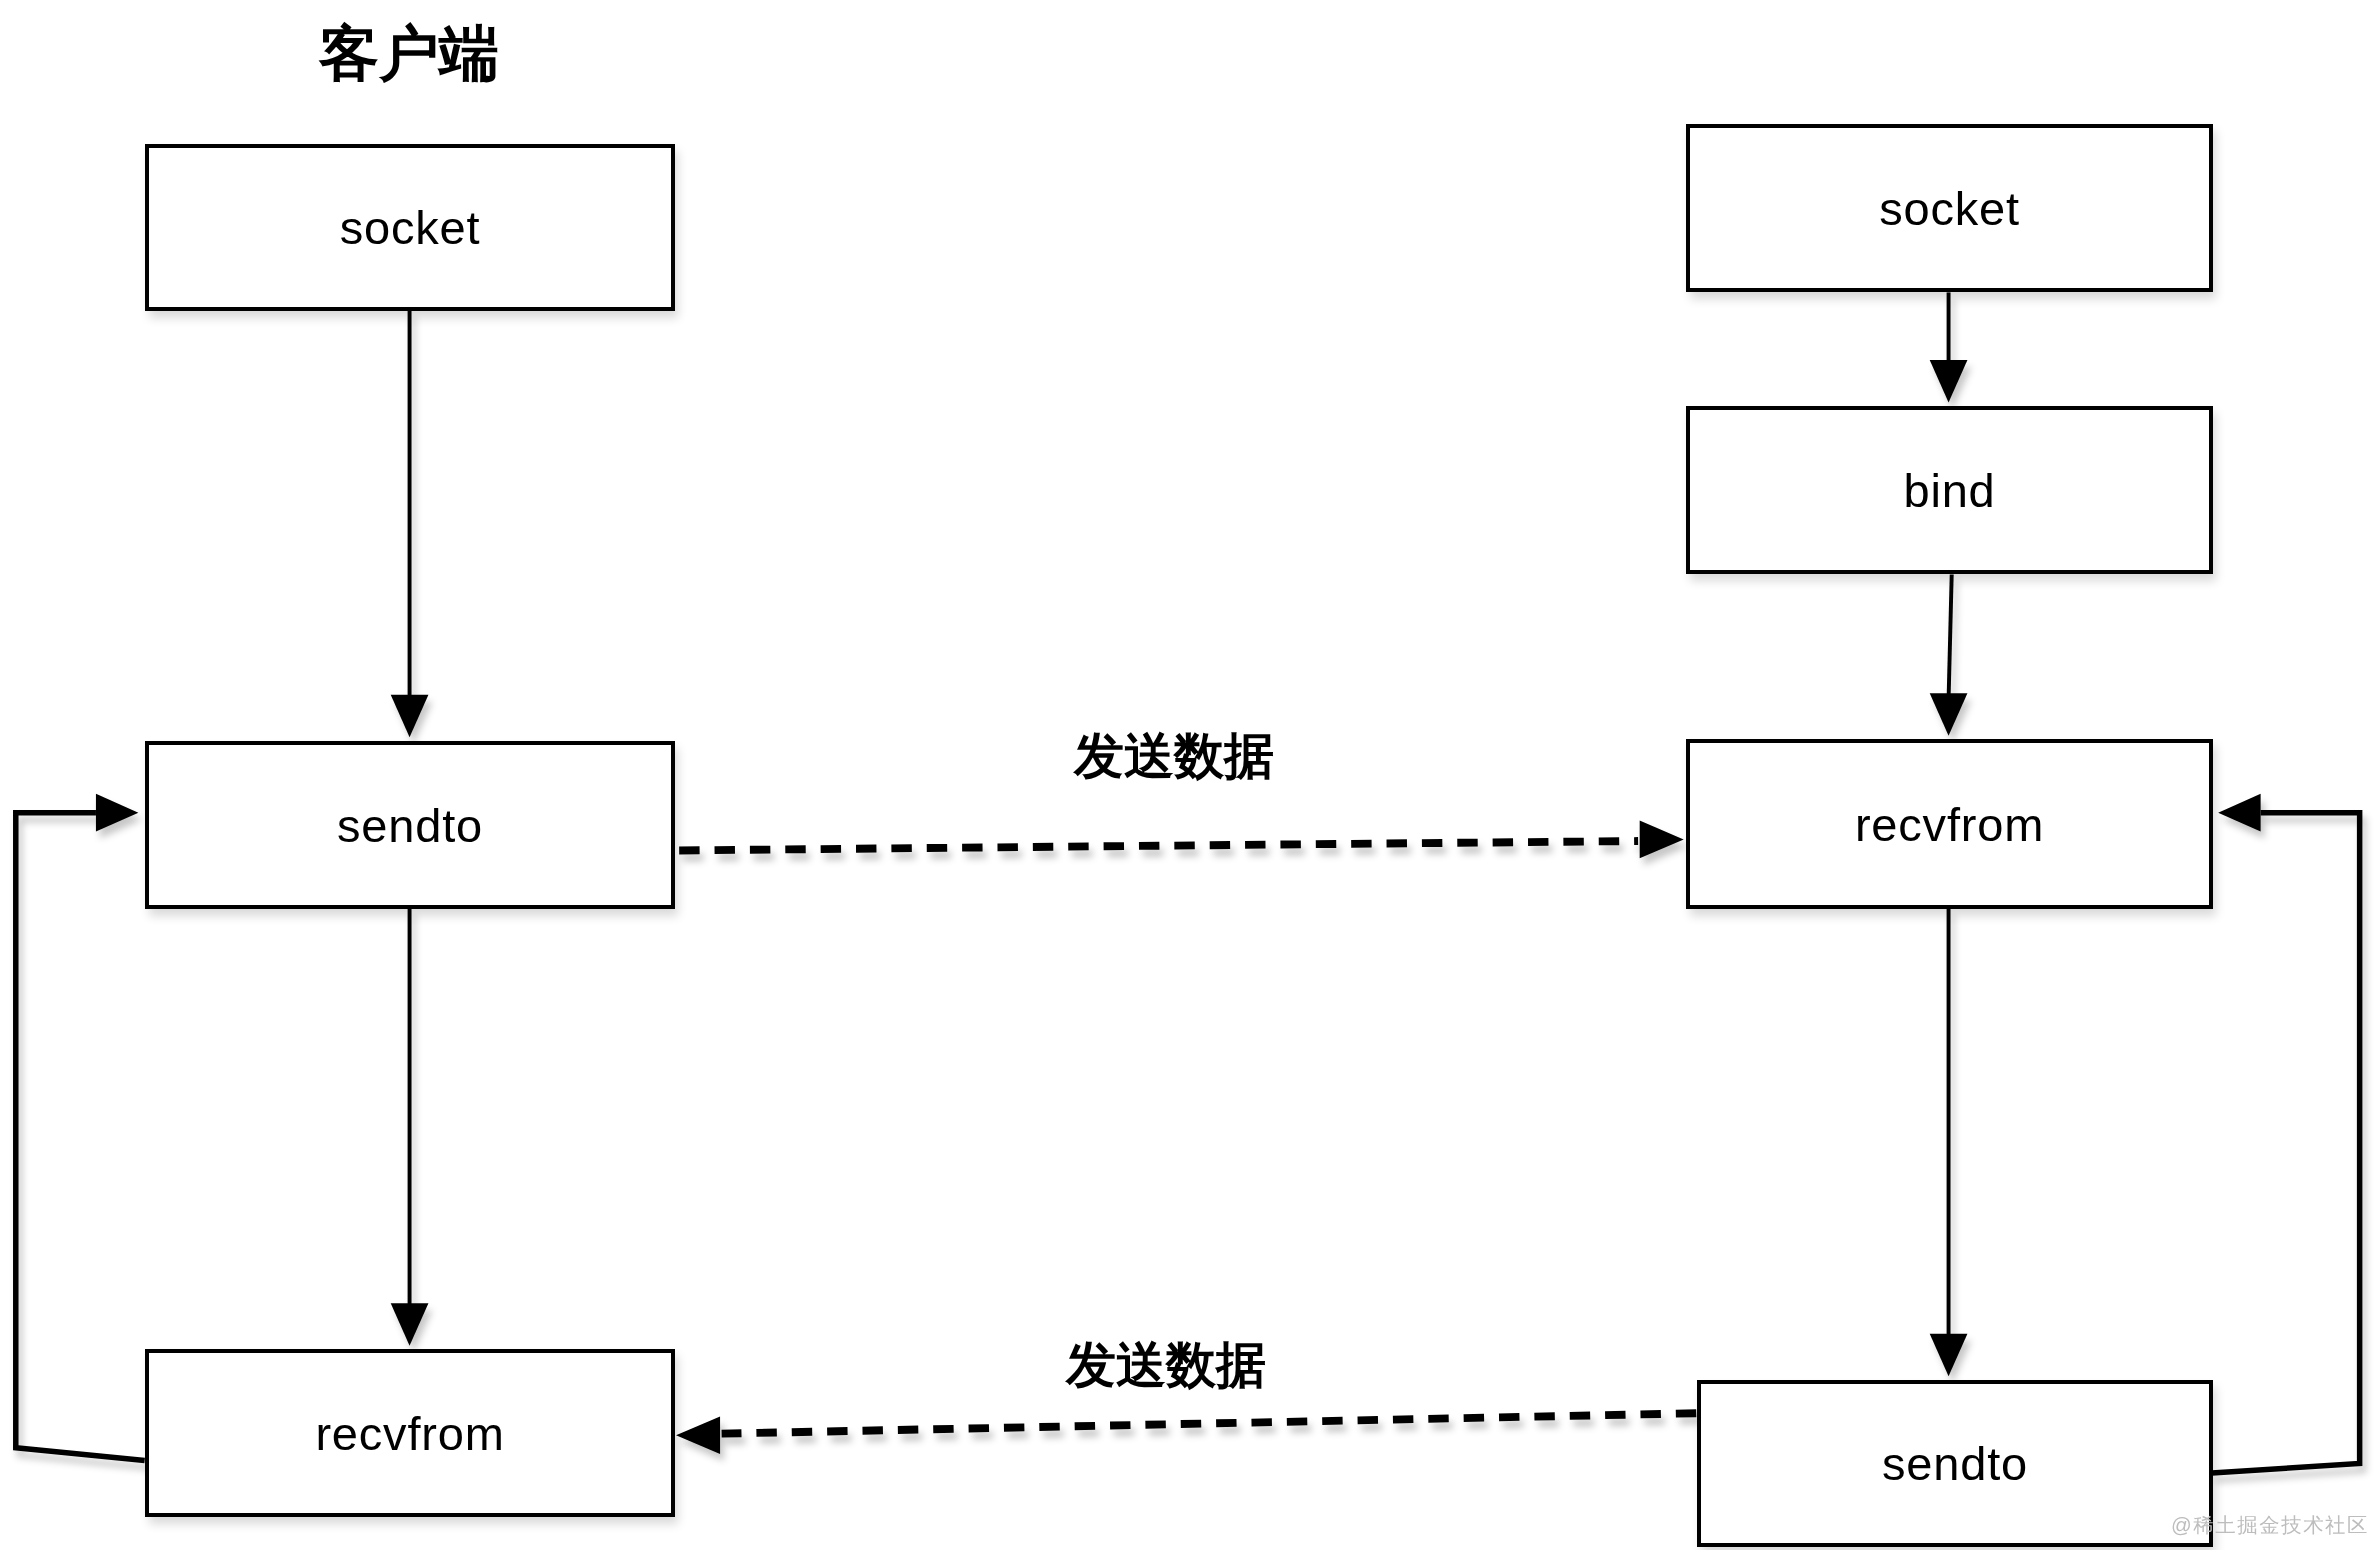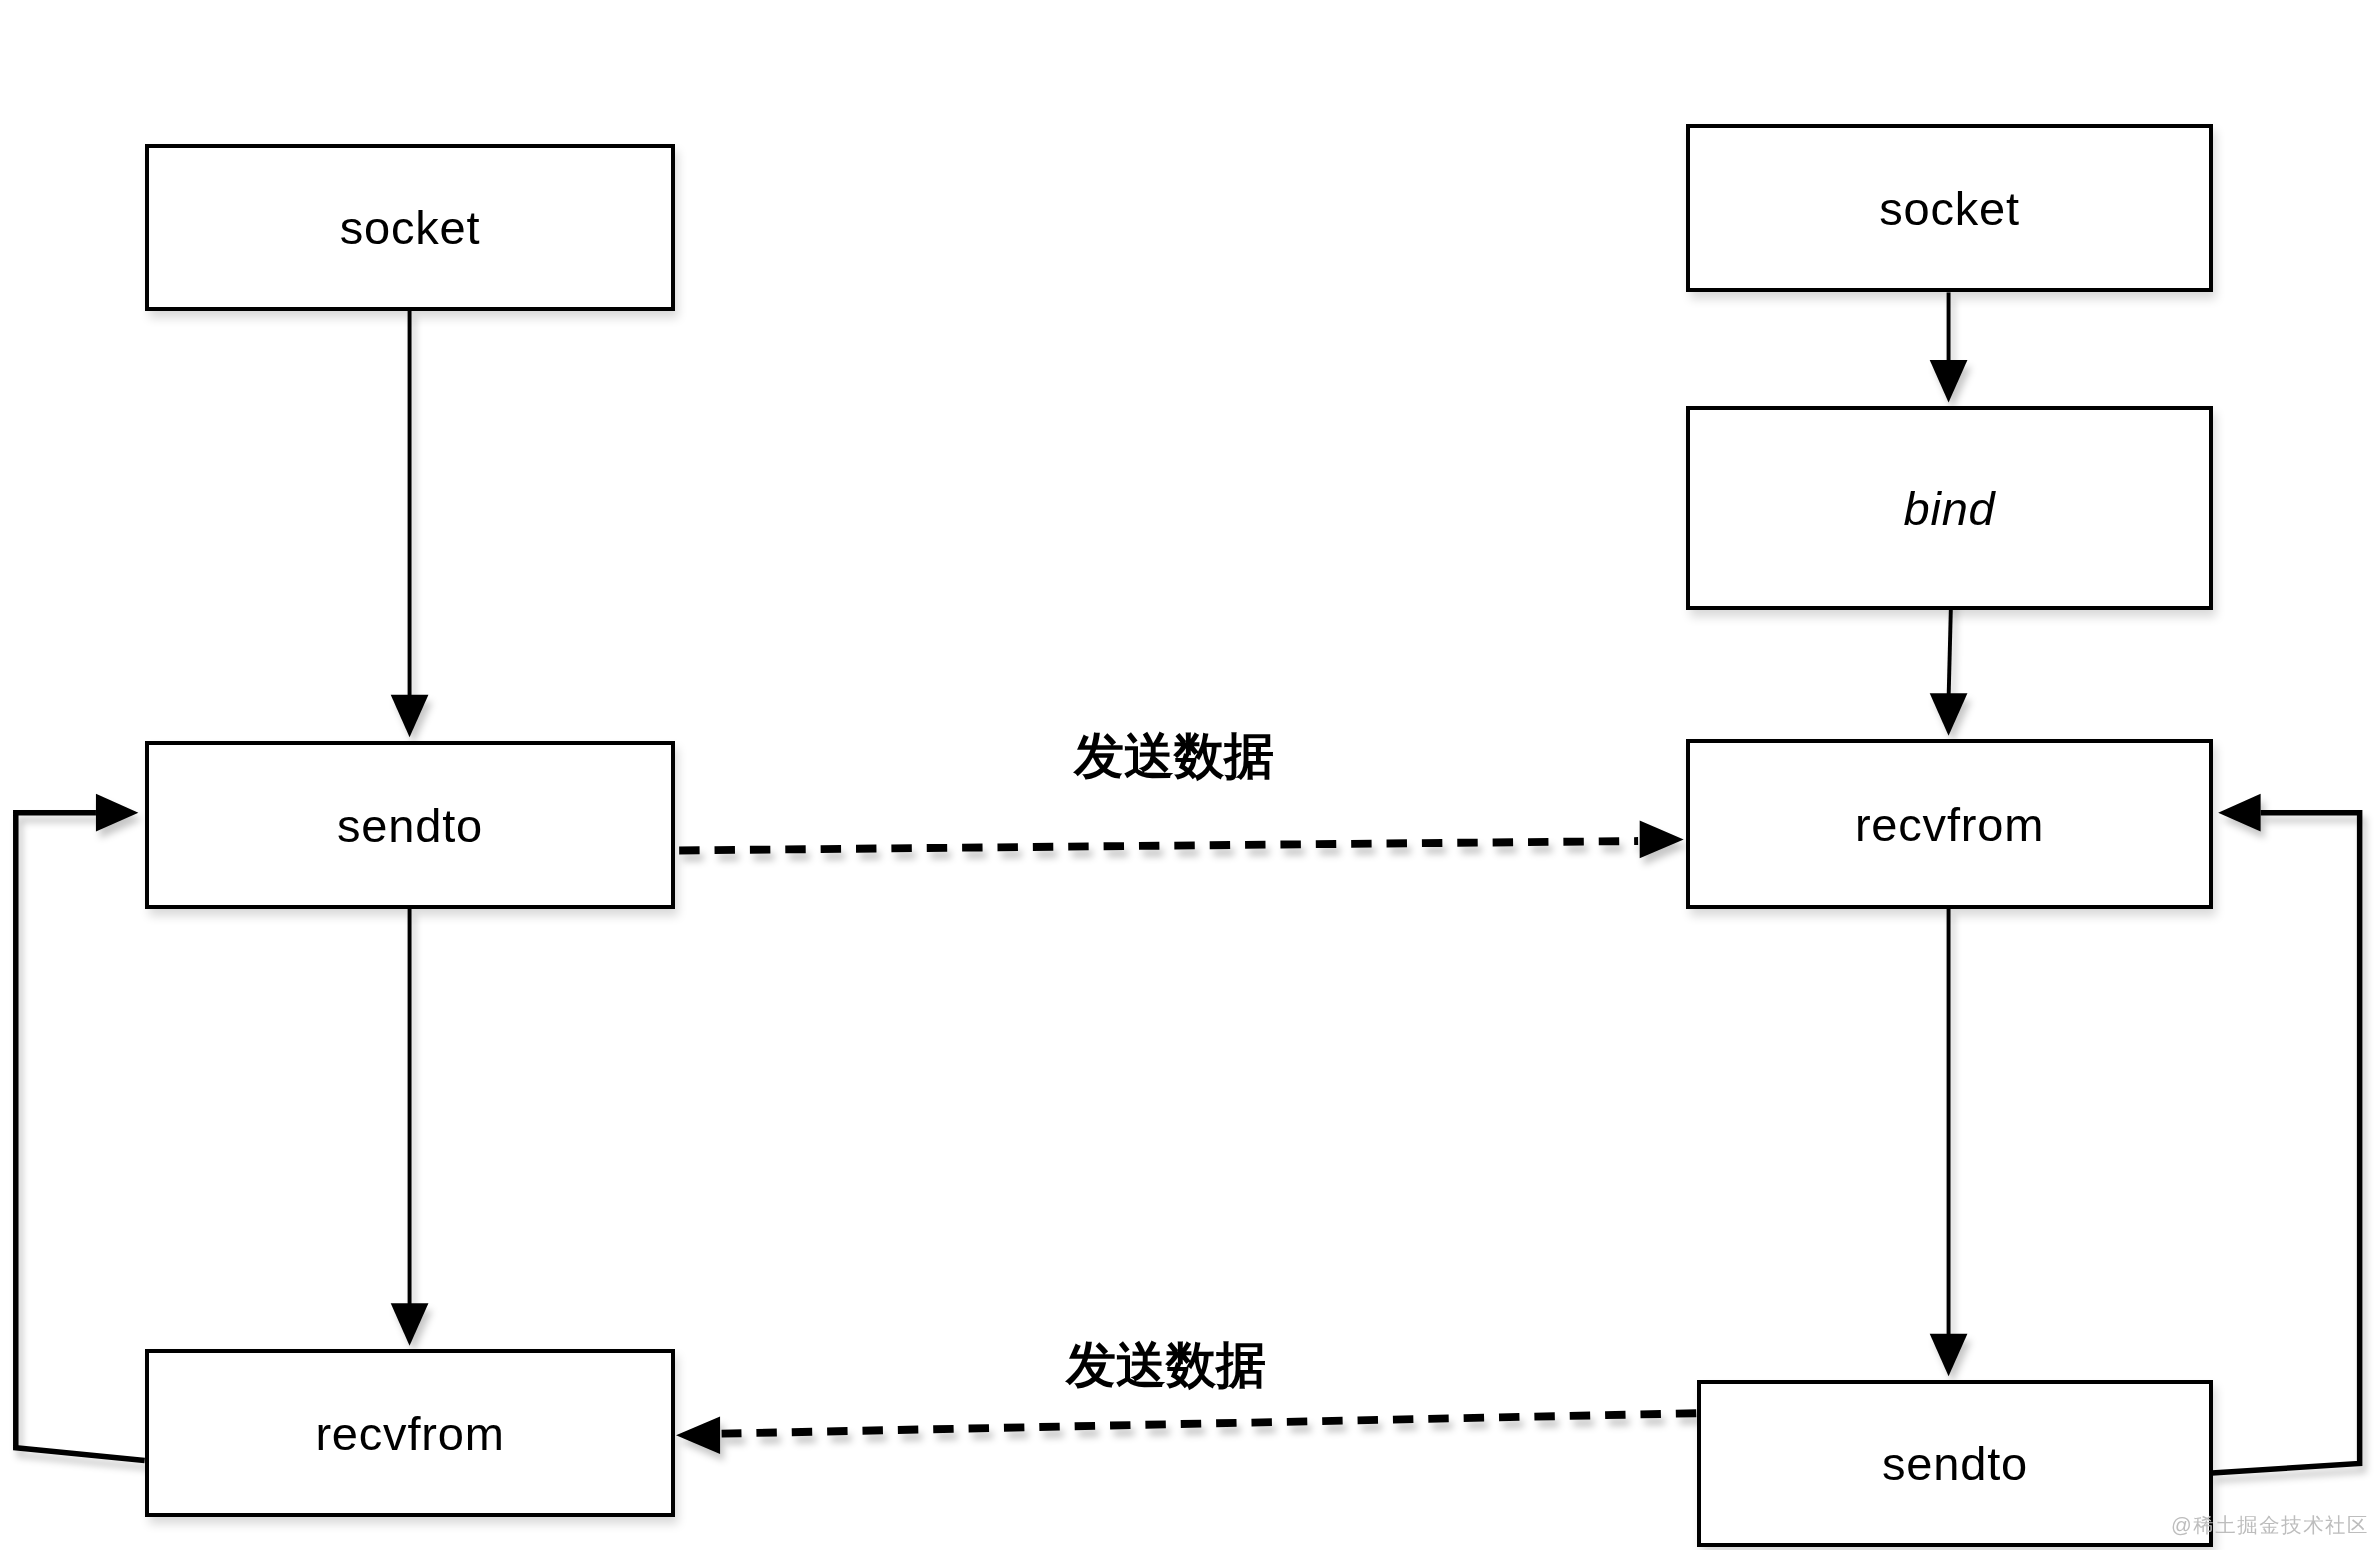--- a/index.html
+++ b/index.html
@@ -37,21 +37,21 @@
   }
   .watermark{
     position:absolute;right:7.9px;bottom:11px;
     font-size:20.4px;color:var(--watermark);letter-spacing:1.6px;
   }
   
   #c-socket  {left:145px; top:144px;  width:530px; height:167px;}
   #c-sendto  {left:145px; top:741px;  width:530px; height:168px;}
   #c-recvfrom{left:145px; top:1349px; width:530px; height:168px;}
   #s-socket  {left:1686px;top:124px;  width:527px; height:168px;}
-  #s-bind    {left:1686px;top:406px;  width:527px; height:204px;font-style:italic;}
+  #s-bind    {left:1686px;top:406px;  width:527px; height:168px;}
   #s-recvfrom{left:1686px;top:739px;  width:527px; height:170px;}
   #s-sendto  {left:1697px;top:1380px; width:516px; height:167px;}
   #client-title{left:252px; top:23.6px;}
   #server-title{left:1792px;top:12.6px;}
   #label-top   {left:1074px;top:731px;}
   #label-bottom{left:1066px;top:1340px;}
 </style>
 </head>
 <body>
 
@@ -98,20 +98,21 @@
       <line x1="864" y1="1082" x2="2084" y2="1070" stroke="currentColor" stroke-width="10" stroke-dasharray="26 19"></line>
       <polygon points="2142,1068 2086,1044 2086,1092" fill="currentColor"></polygon>
     </g>
 
     <g class="wire">
       <line x1="2158" y1="1798" x2="918" y2="1824" stroke="currentColor" stroke-width="10" stroke-dasharray="26 19"></line>
       <polygon points="860,1826 916,1802 916,1850" fill="currentColor"></polygon>
     </g>
   </svg>
 
+  <div class="col-title" id="client-title">客户端</div>
 
   <div class="node" id="c-socket">
     <span>socket</span>
   </div>
   <div class="node" id="c-sendto">
     <span>sendto</span>
   </div>
   <div class="node" id="c-recvfrom">
     <span>recvfrom</span>
   </div>

